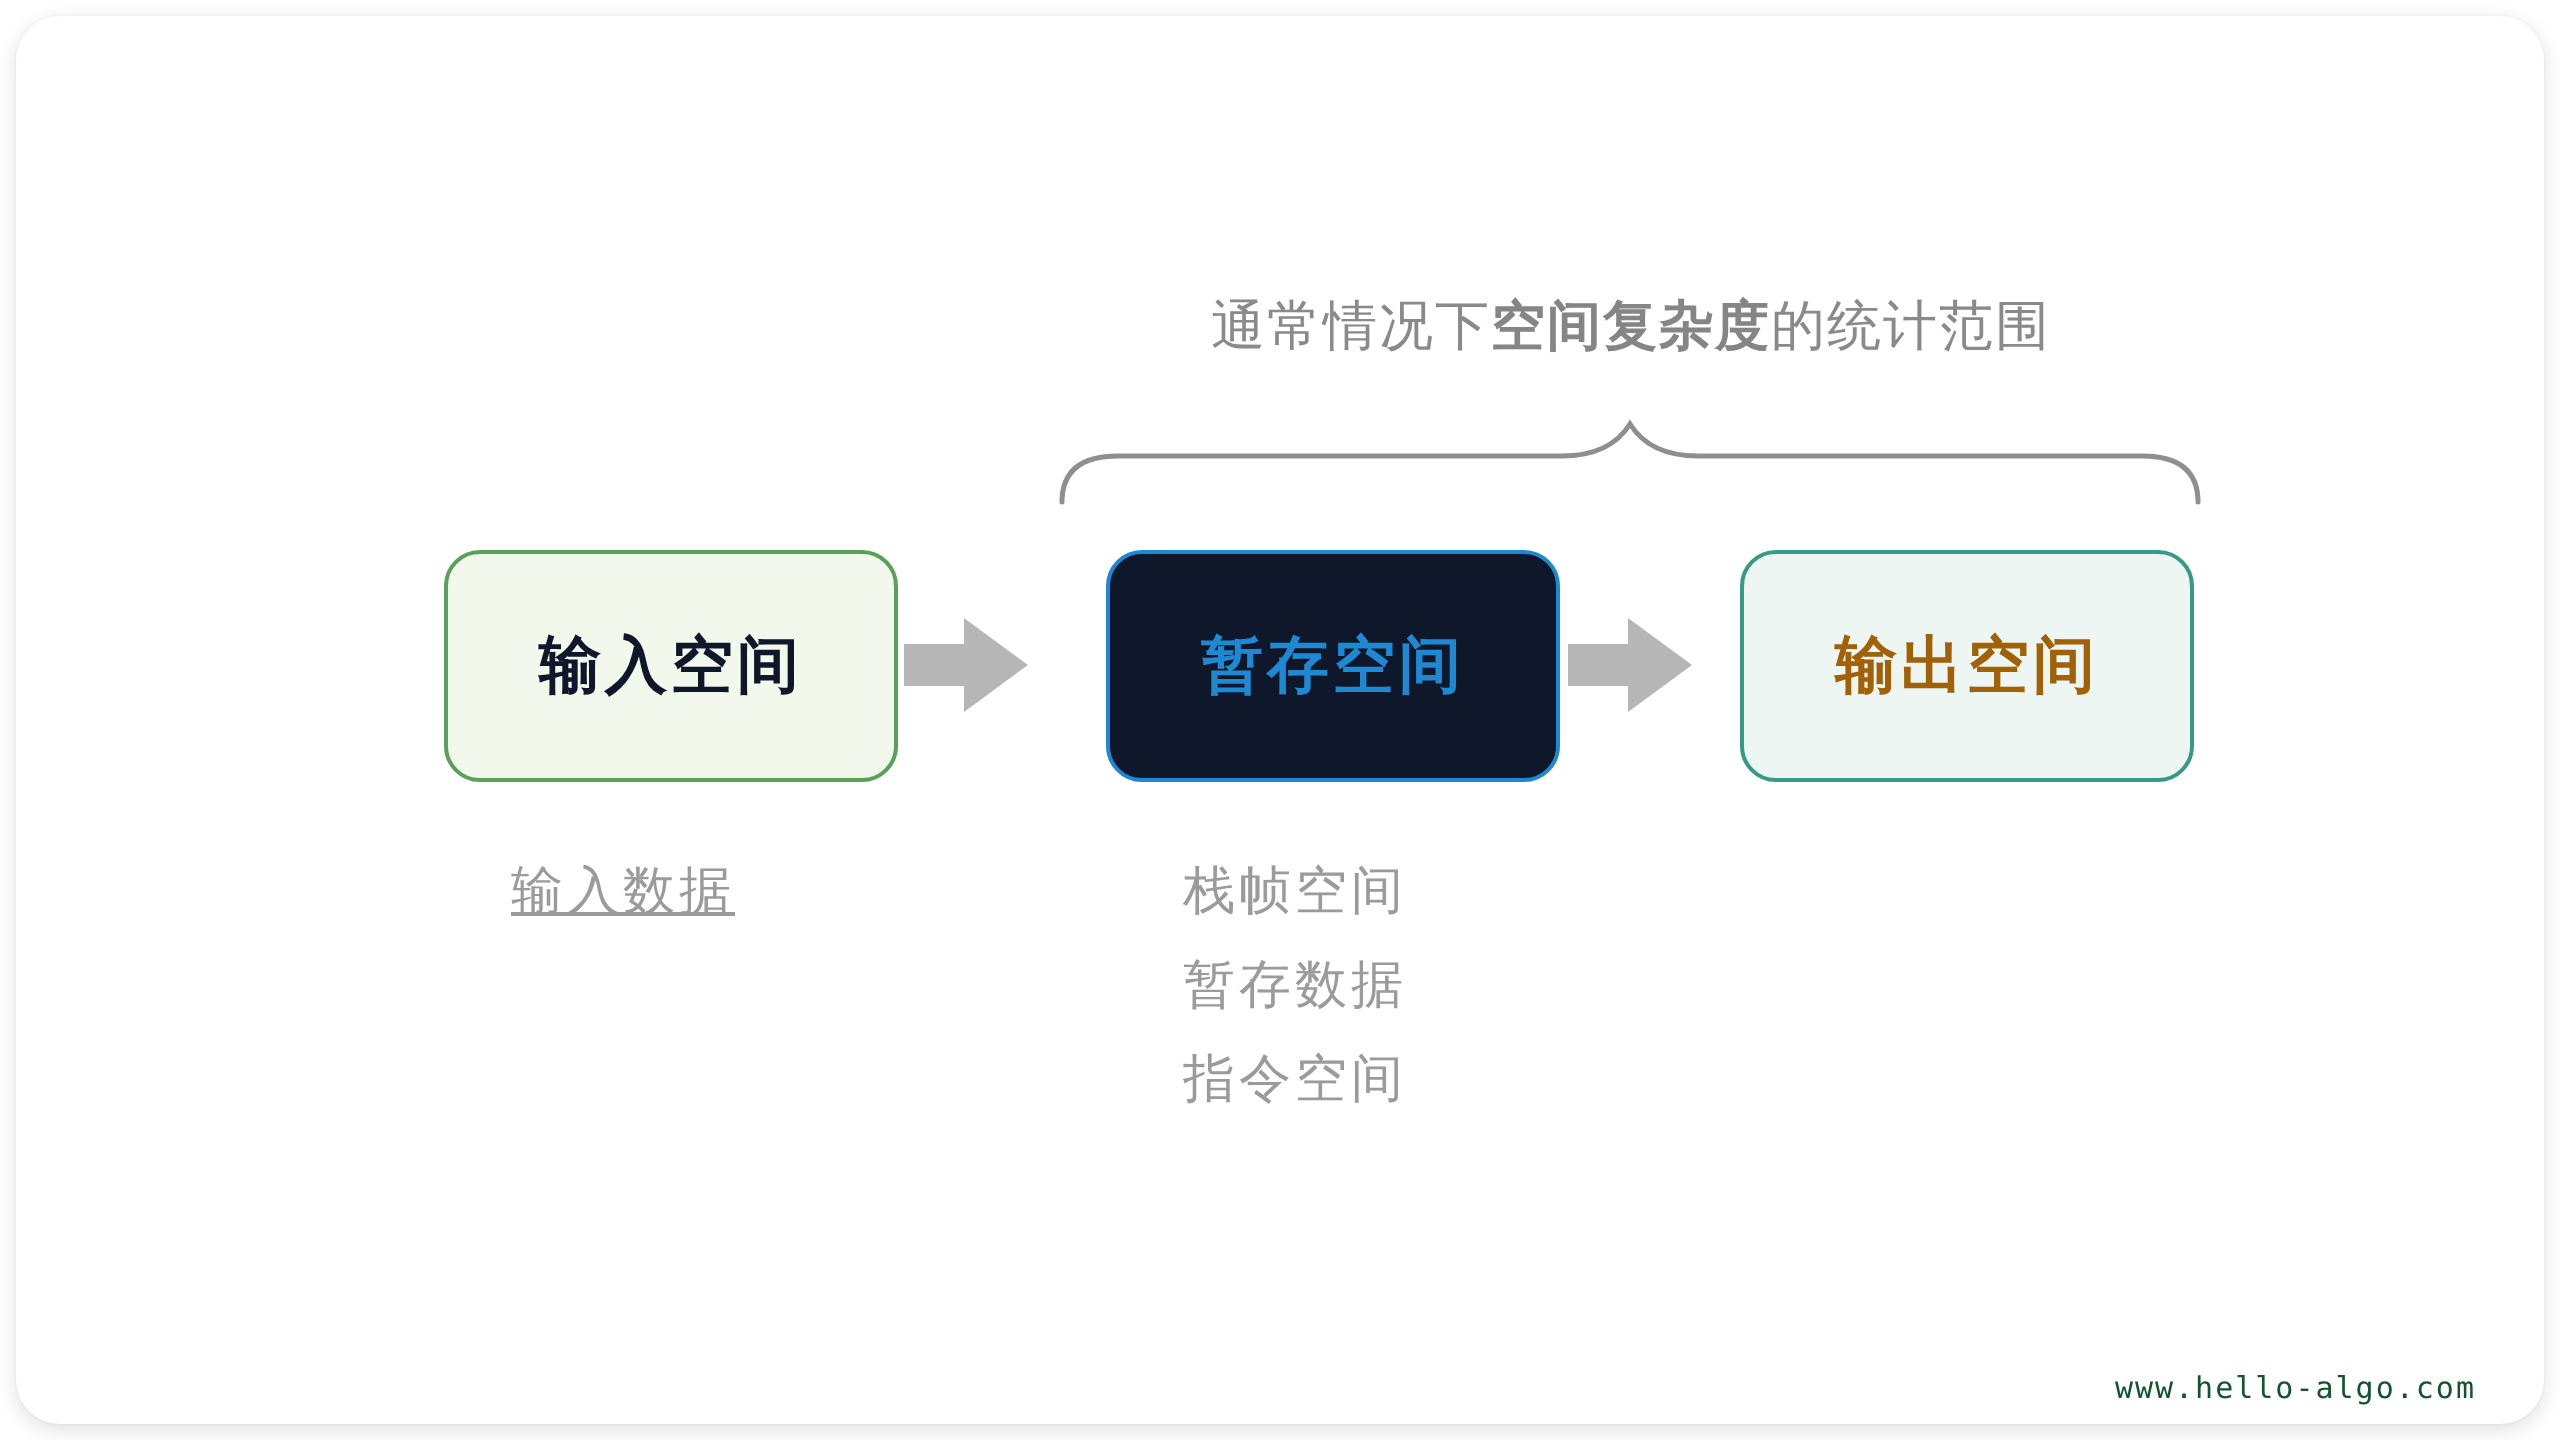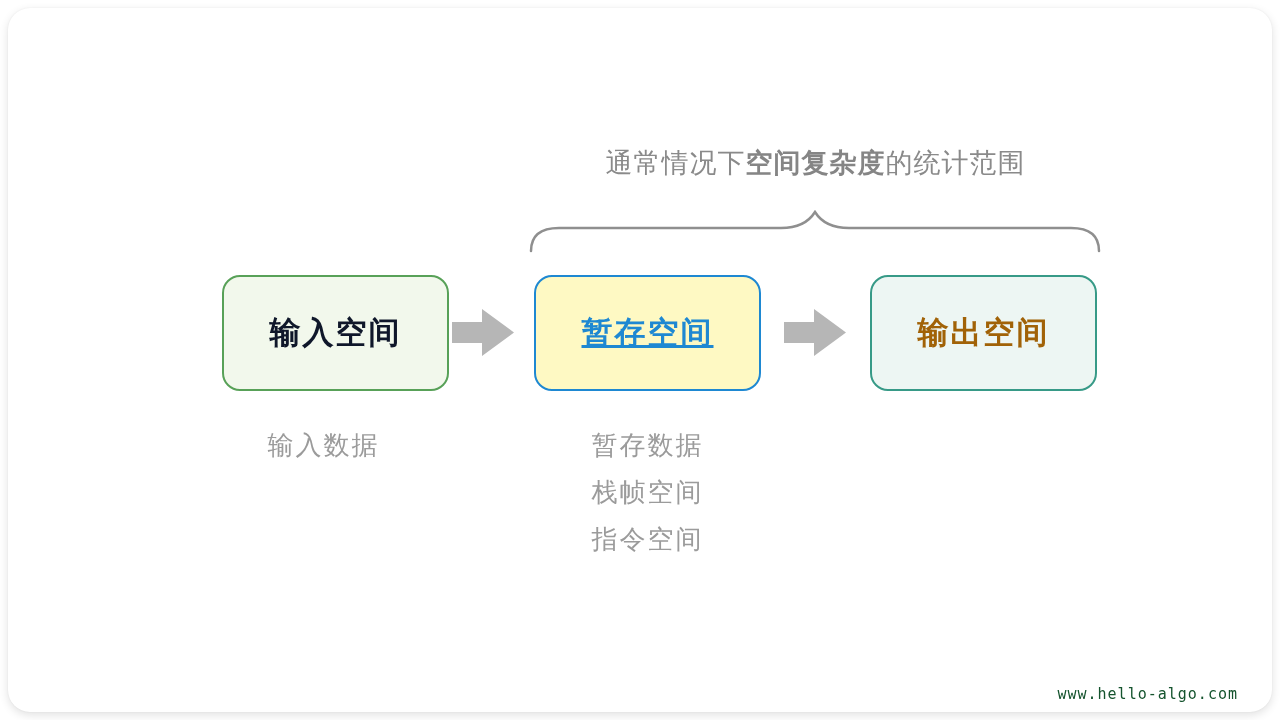--- a/index.html
+++ b/index.html
@@ -41,40 +41,40 @@
     border: 2.5px solid;
     box-sizing: border-box;
     display: flex;
     align-items: center;
     justify-content: center;
     font-size: 31px;
     font-weight: 700;
     letter-spacing: 2px;
   }
   .box-input  { left: 190px; border-color: #58a158; background: #f2f8ec; color: #0f172a; margin-left: 24px; }
-  .box-temp   { left: 526px; border-color: #1e88d2; background: #fef9c3; color: #1e88d2; text-decoration: underline; }
+  .box-temp   { left: 545px; border-color: #1e88d2; background: #0f172a; color: #1e88d2; }
   .box-output { left: 862px; border-color: #379a87; background: #edf6f3; color: #a16207; }
   .arrow {
     position: absolute;
     top: 301px;
     width: 62px; height: 47px;
   }
   .arrow-1 { left: 444px; }
   .arrow-2 { left: 776px; }
   .sublabels {
     position: absolute;
     top: 414px;
     width: 227px;
     text-align: center;
     font-size: 26px;
     line-height: 47px;
     color: #9b9b9b;
     letter-spacing: 2px;
   }
-  .sub-input  { left: 202px; }
+  .sub-input  { left: 190px; text-decoration: underline; }
   .sub-temp   { left: 526px; }
   .sub-output { left: 862px; }
   .watermark {
     position: absolute;
     right: 34px; top: 677px;
     font-family: "DejaVu Sans Mono", monospace;
     font-size: 15px;
     color: #14532d;
     letter-spacing: 1px;
   }
@@ -110,21 +110,21 @@
 
   <div class="box box-output">
     <span>输出空间</span>
   </div>
 
   <div class="sublabels sub-input">
     <div>输入数据</div>
   </div>
 
   <div class="sublabels sub-temp">
+    <div>栈帧空间</div>
     <div>暂存数据</div>
-    <div>栈帧空间</div>
     <div>指令空间</div>
   </div>
 
 
   <div class="watermark">www.hello-algo.com</div>
 
 </div>
 
 </body></html>

